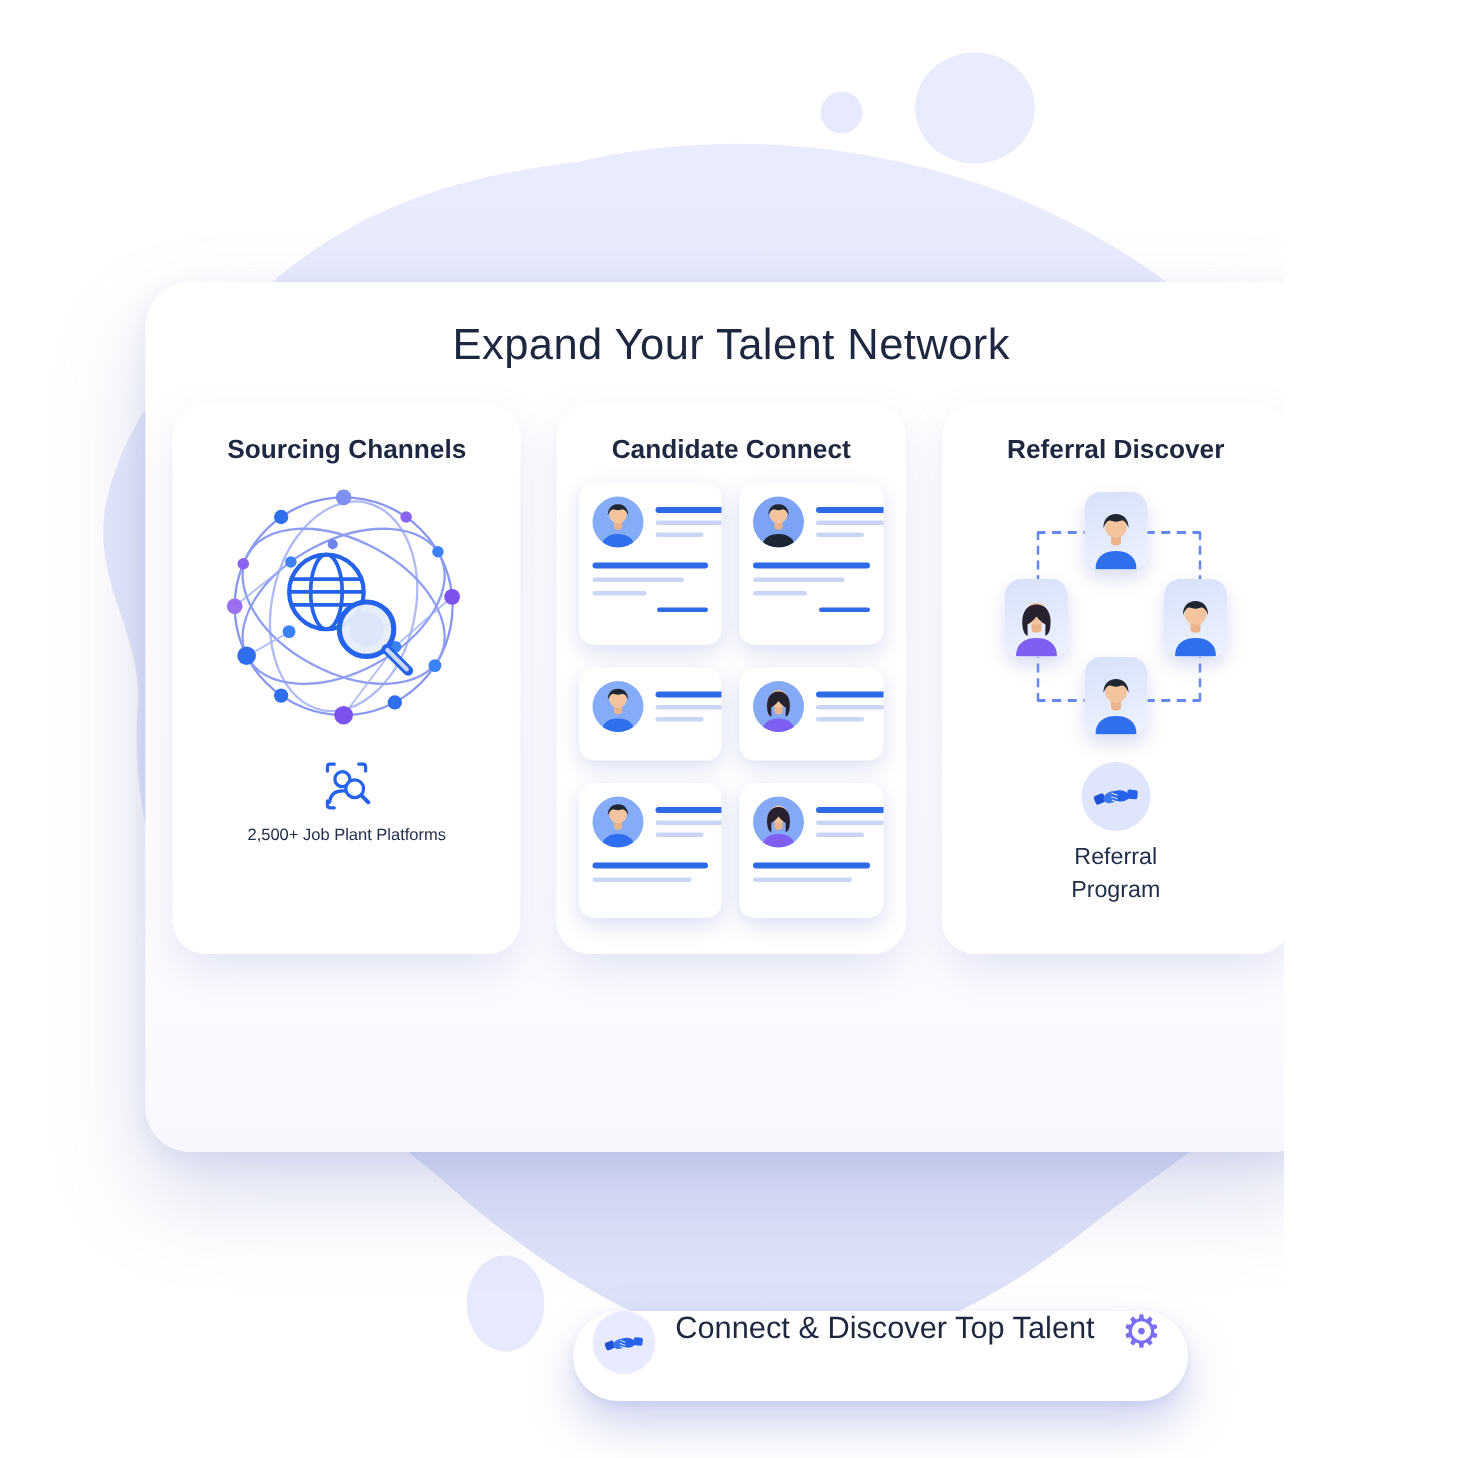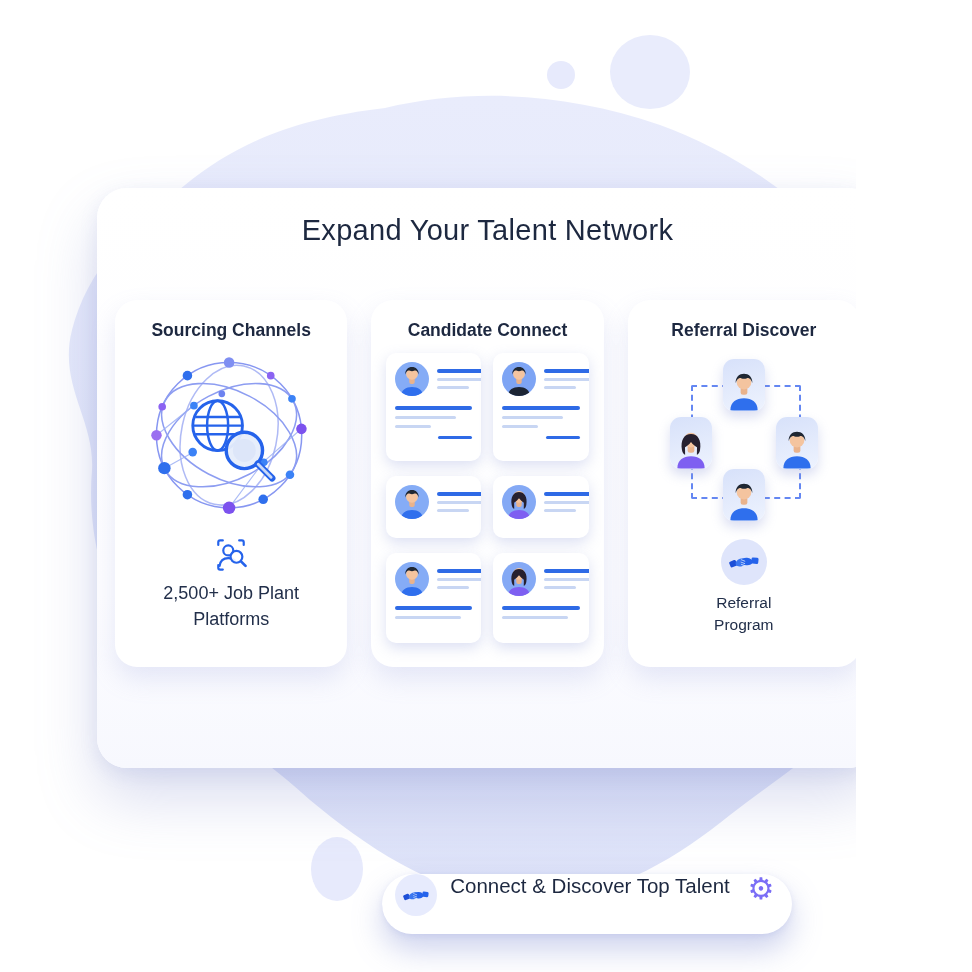--- a/index.html
+++ b/index.html
@@ -8,29 +8,29 @@
   svg.bg-blobs{position:absolute;left:0;top:0;width:972px;height:972px;}
 
   
   .main-card{position:absolute;left:97px;top:188px;width:781px;height:580px;border-radius:30px;
     background:linear-gradient(180deg,#ffffff 0%,#fdfdff 70%,#f7f8fe 100%);
     box-shadow:0 30px 60px rgba(122,134,200,.28),0 6px 18px rgba(122,134,200,.14);
     box-sizing:border-box;}
   .main-title{position:absolute;top:26px;left:0;width:100%;text-align:center;
     font-size:29px;font-weight:500;color:#1d2840;letter-spacing:.3px;}
 
-  .cols{position:absolute;left:18px;right:18px;top:112px;height:367px;display:flex;gap:24px;}
+  .cols{position:absolute;left:18px;right:18px;top:81px;height:367px;display:flex;gap:24px;}
   .col{flex:1;background:#ffffff;border-radius:22px;box-shadow:0 12px 26px rgba(140,152,214,.20);
     padding-top:20px;display:flex;flex-direction:column;align-items:center;box-sizing:border-box;}
   .col-title{font-size:17.5px;font-weight:700;color:#1d2840;}
 
   
   .network-svg{width:178px;height:172px;margin-top:12px;}
   .usersearch-svg{width:40px;height:40px;margin-top:10px;}
-  .caption{margin-top:6px;font-size:18px;color:#222f4a;text-align:center;line-height:1.42;max-width:150px;}
+  .caption{margin-top:6px;font-size:11px;color:#222f4a;text-align:center;line-height:1.42;max-width:150px;}
 
   
   .pgrid{margin-top:12px;width:calc(100% - 30px);display:grid;grid-template-columns:1fr 1fr;
     column-gap:12px;row-gap:15px;}
   .pcard{background:#fff;border-radius:10px;box-shadow:0 5px 14px rgba(140,152,214,.30);
     padding:9px;box-sizing:border-box;overflow:hidden;}
   .pcard.tall{height:108px}.pcard.small{height:62px}.pcard.medium{height:90px}
   .prow{display:flex;gap:8px;align-items:center;}
   .pavatar{width:34px;height:34px;border-radius:50%;overflow:hidden;flex:none;}
   .pavatar svg{display:block;width:100%;height:100%;}

